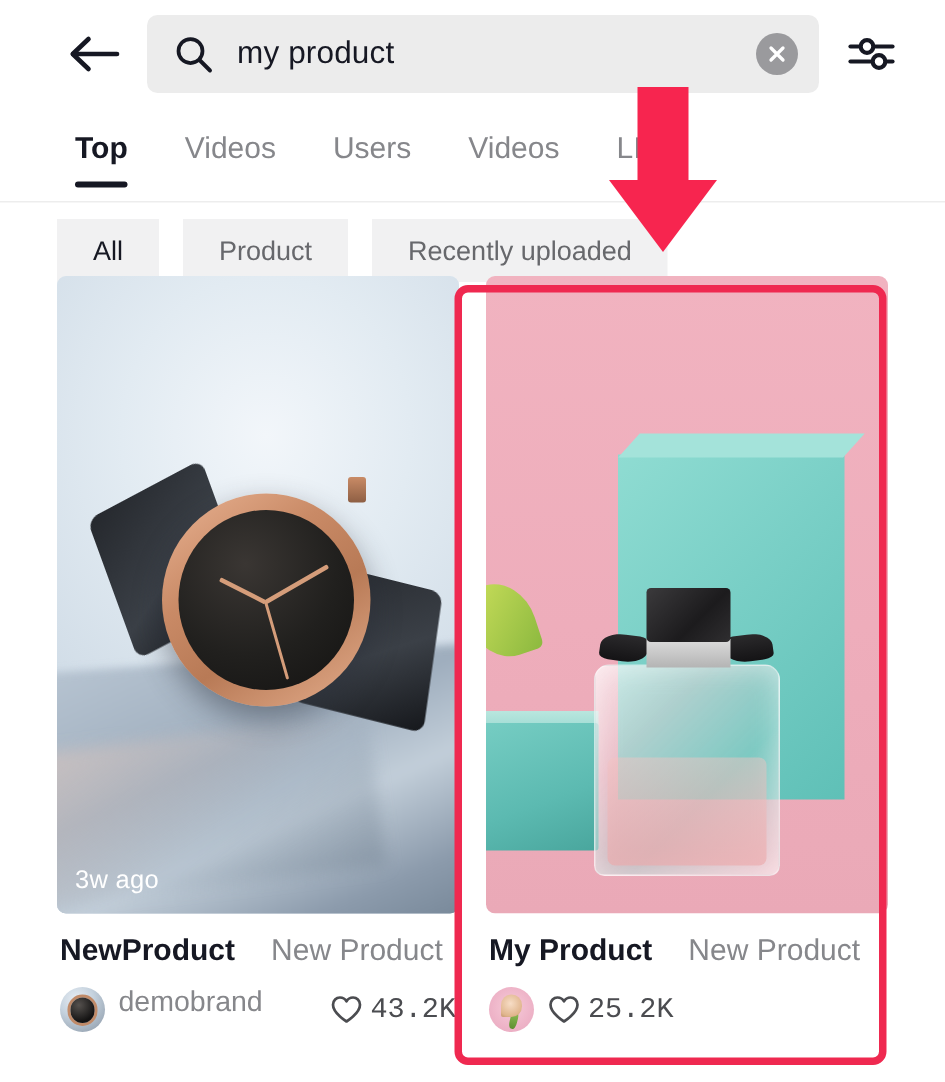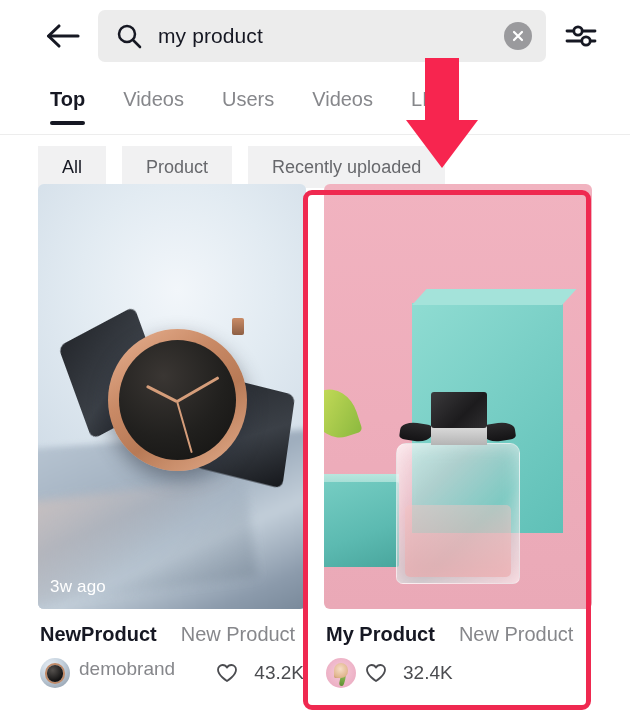--- a/index.html
+++ b/index.html
@@ -331,24 +331,25 @@
     transform: rotate(14deg);
   }
   .author-name {
     font-size: 19px;
     color: #86878b;
     white-space: nowrap;
     overflow: hidden;
     flex: 1 1 auto;
   }
   .likes {
-    display: flex; align-items: center; gap: 16px;
+    display: flex; align-items: center; gap: 5px;
     flex: 0 0 auto;
     font-size: 19px;
     color: #4b4c50;
+    font-family: Liberation Mono, monospace;
   }
 
   
   .ann-arrow {
     position: absolute;
     left: 404px; top: 58px;
     width: 76px; height: 112px;
     pointer-events: none;
   }
   .ann-box {
@@ -475,21 +476,21 @@
         <div class="title-line">
           <span class="title-strong">My Product</span>
           <span class="title-rest">New Product</span>
         </div>
         <div class="author-line">
           <div class="avatar avatar-flower"></div>
           <span class="likes">
             <svg width="22" height="20" viewBox="0 0 22 20">
               <path d="M11 18 C11 18 2 12.4 2 6.8 C2 3.9 4.2 2 6.6 2 C8.4 2 10.2 3.1 11 4.6 C11.8 3.1 13.6 2 15.4 2 C17.8 2 20 3.9 20 6.8 C20 12.4 11 18 11 18 Z" fill="none" stroke="#4b4c50" stroke-width="1.8" stroke-linejoin="round"></path>
             </svg>
-            <span>32.4K</span>
+            <span>25.2K</span>
           </span>
         </div>
       </div>
     </div>
   </div>
 
   <svg class="ann-arrow" viewBox="0 0 76 112">
     <path d="M21 0 H55 V62 H74 L38 110 L2 62 H21 Z" fill="#f7254f"></path>
   </svg>
 

